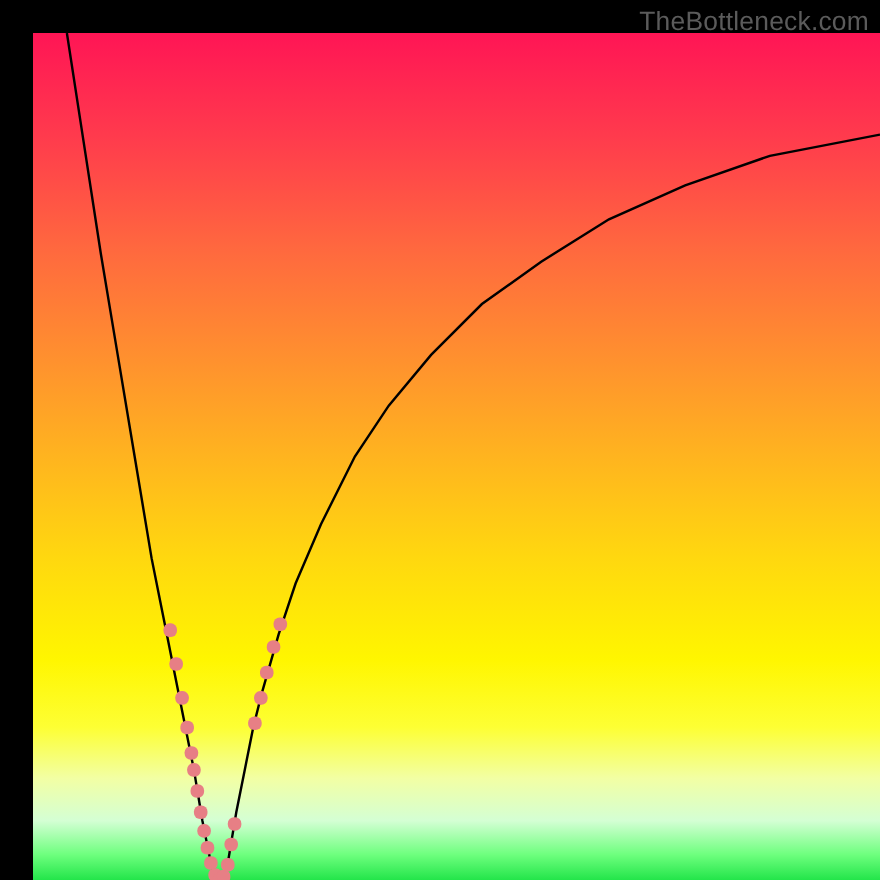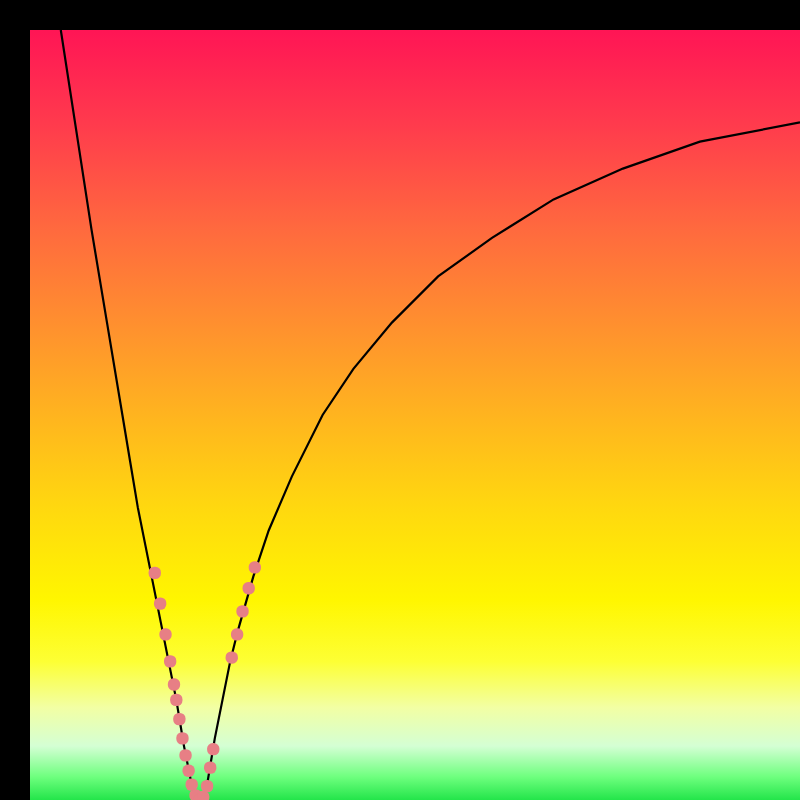--- a/index.html
+++ b/index.html
@@ -89,13 +89,14 @@
           <rect x="174.02" y="731.50" width="12.32" height="12.32" rx="5.54" class="marker" fill="#e77f85"></rect>
           <rect x="177.10" y="713.02" width="12.32" height="12.32" rx="5.54" class="marker" fill="#e77f85"></rect>
           <rect x="195.58" y="621.39" width="12.32" height="12.32" rx="5.54" class="marker" fill="#e77f85"></rect>
           <rect x="200.97" y="598.29" width="12.32" height="12.32" rx="5.54" class="marker" fill="#e77f85"></rect>
           <rect x="206.36" y="575.19" width="12.32" height="12.32" rx="5.54" class="marker" fill="#e77f85"></rect>
           <rect x="212.52" y="552.09" width="12.32" height="12.32" rx="5.54" class="marker" fill="#e77f85"></rect>
           <rect x="218.68" y="531.30" width="12.32" height="12.32" rx="5.54" class="marker" fill="#e77f85"></rect>
         </g>
     </svg>
   </div>
+  <div class="watermark">TheBottleneck.com</div>
 </div>
 
 </body></html>

